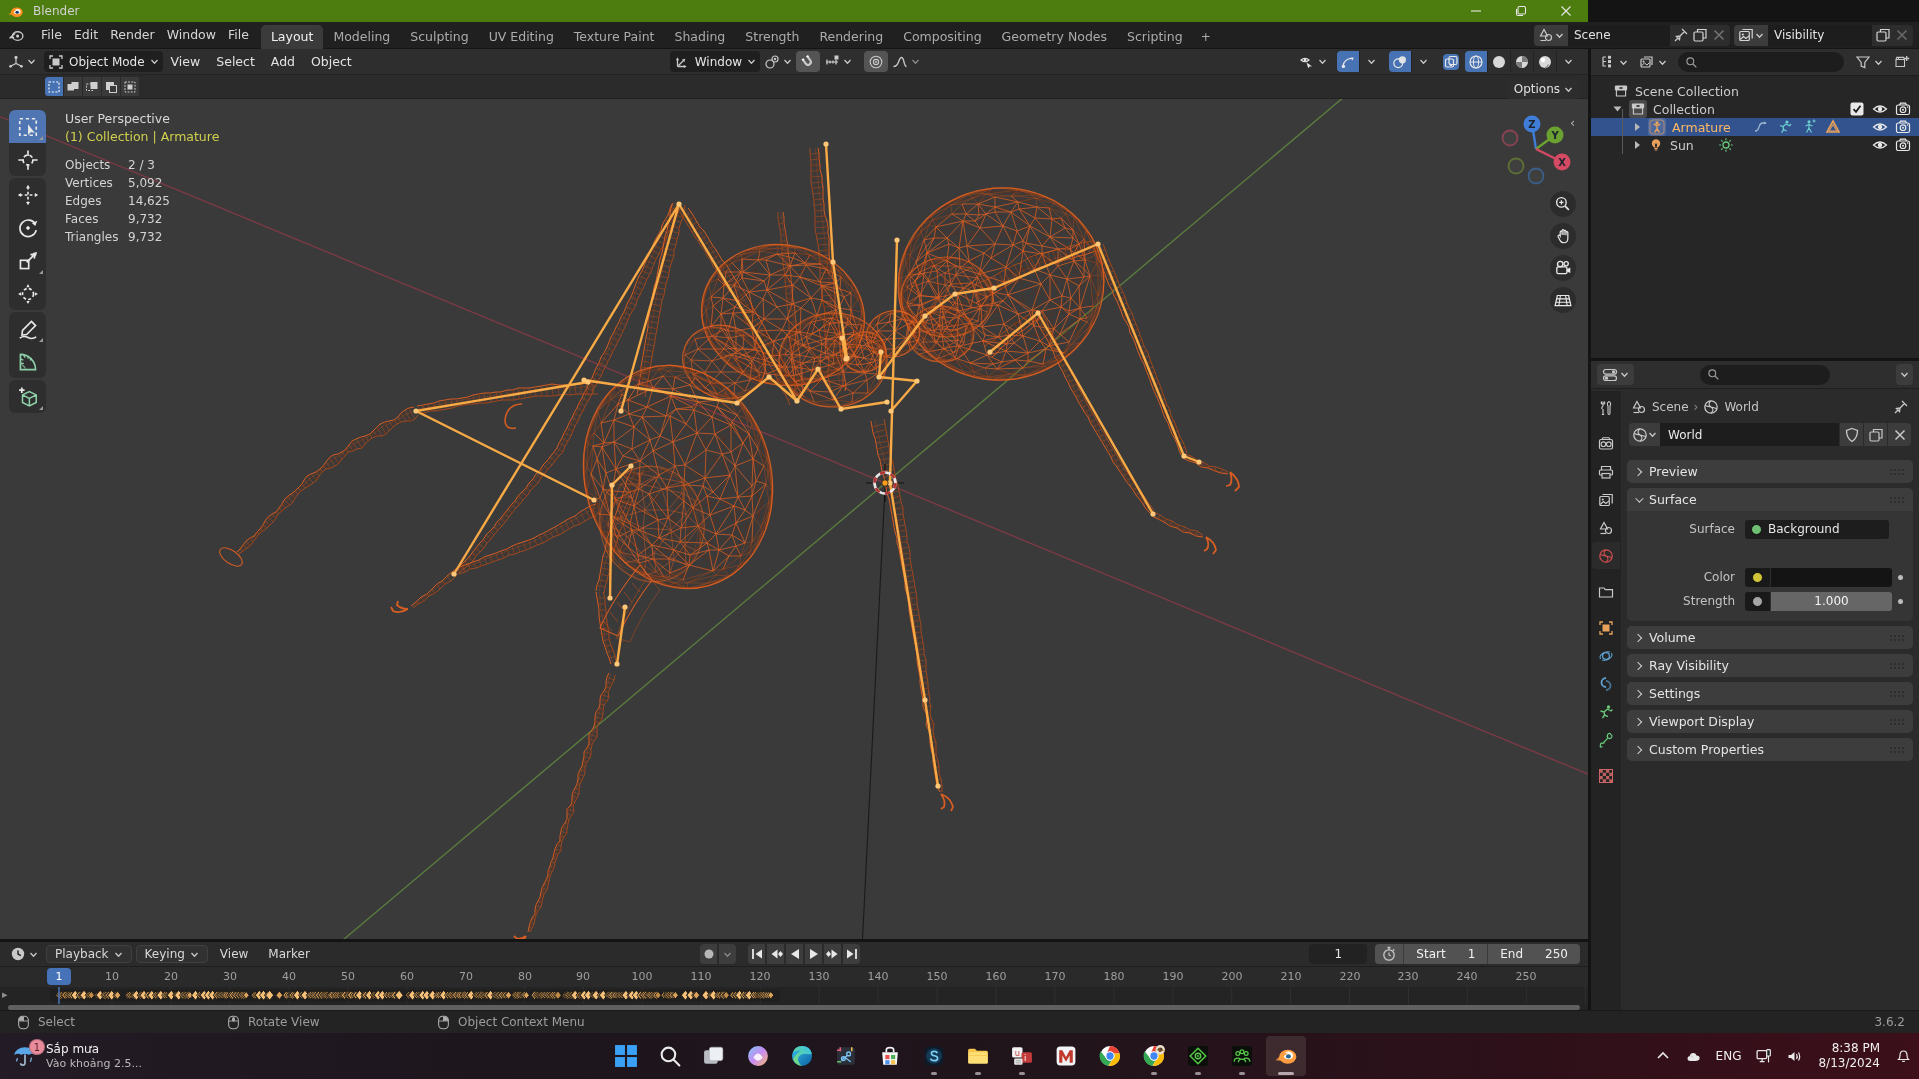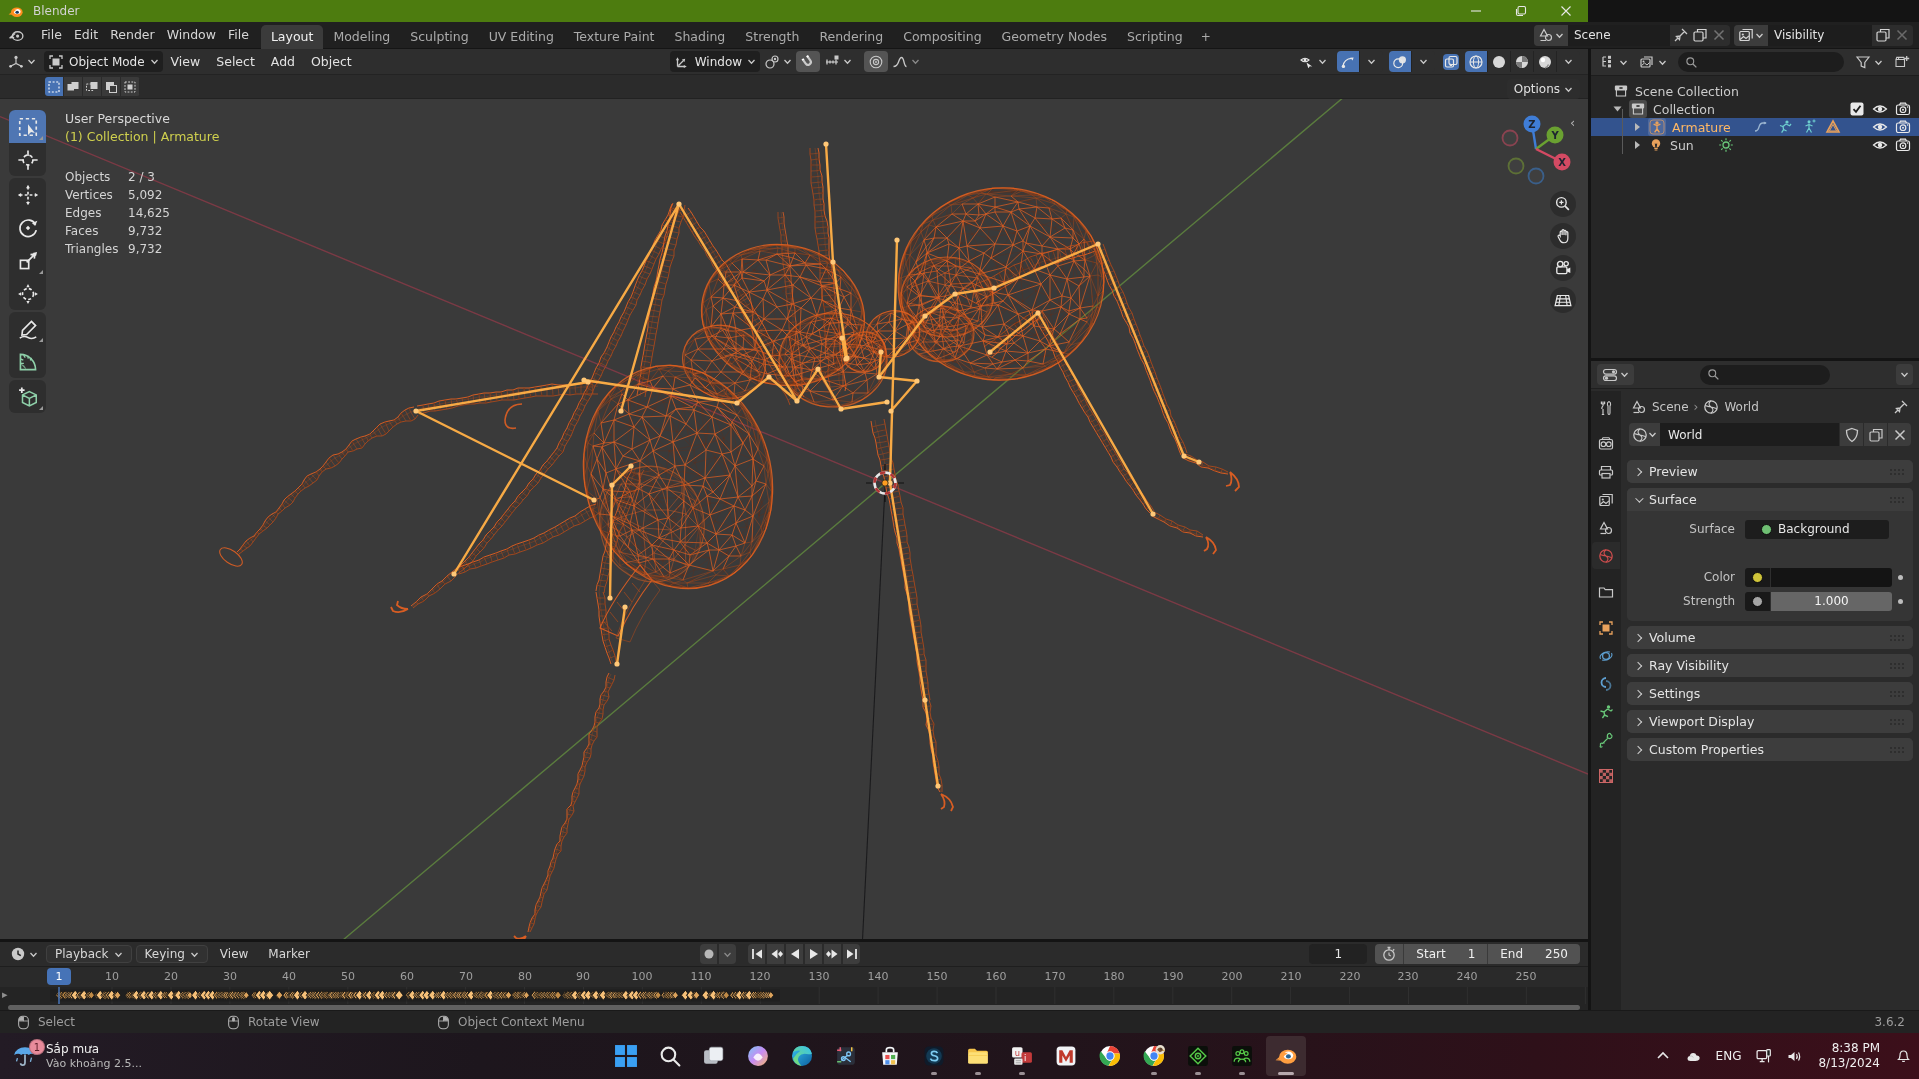--- a/index.html
+++ b/index.html
@@ -44,21 +44,21 @@
 #options-btn{position:absolute;right:8px;top:4px;height:20px;display:flex;align-items:center;gap:4px;background:#2e2e2ecc;border-radius:4px;padding:0 7px;color:#e0e0e0;}
 
 #vp-toolbar{left:9px;top:61px;width:37px;display:flex;flex-direction:column;gap:2px;}
 .tool-group{background:#2c2c2ccc;border-radius:6px;display:flex;flex-direction:column;overflow:hidden;}
 .tool{width:37px;height:33px;display:flex;align-items:center;justify-content:center;position:relative;}
 .tool.on{background:#4f76b3;}
 .tool .corner{position:absolute;right:3px;bottom:3px;width:0;height:0;border-left:4px solid transparent;border-bottom:4px solid #9a9a9a;}
 
 #vp-overlay{left:65px;top:61px;color:#d9d9d9;font-size:12.5px;line-height:18px;}
 #vp-overlay .ctx{color:#cfd04e;}
-#vp-stats{margin-top:22px;display:grid;grid-template-columns:63px auto;line-height:18px;color:#d4d4d4;font-size:12px;}
+#vp-stats{margin-top:10px;display:grid;grid-template-columns:63px auto;line-height:18px;color:#d4d4d4;font-size:12px;}
 
 #vp-gizmo{left:1496px;top:62px;}
 #vp-nav{left:1550px;top:142px;display:flex;flex-direction:column;gap:6px;}
 .navbtn{width:26px;height:26px;border-radius:13px;background:#20202088;display:flex;align-items:center;justify-content:center;}
 #sidebar-arrow{left:1570px;top:66px;color:#b5b5b5;font-size:13px;}
 
 #outliner{left:1591px;top:49px;width:328px;height:309px;background:#262626;}
 #outliner-header{height:27px;background:#2e2e2e;display:flex;align-items:center;padding:0 5px;gap:3px;border-bottom:1px solid #1d1d1d;}
 .ol-search{flex:1;height:20px;background:#1d1d1d;border-radius:10px;display:flex;align-items:center;padding:0 7px;margin:0 4px;}
 .ol-row{height:18px;display:flex;align-items:center;font-size:12.5px;color:#cccccc;position:relative;}
@@ -84,21 +84,21 @@
 .db-btn{width:24px;height:23px;background:#3c3c3c;display:flex;align-items:center;justify-content:center;border-left:1px solid #2b2b2b;}
 .db-btn.last{border-radius:0 4px 4px 0;}
 .panel{margin:0 6px 5px;border-radius:5px;background:#353535;}
 .panel-hdr{height:23px;display:flex;align-items:center;padding:0 8px;gap:6px;color:#e4e4e4;font-size:12.5px;background:#3d3d3d;border-radius:5px;}
 .panel.open .panel-hdr{border-radius:5px 5px 0 0;}
 .panel-hdr .grip{margin-left:auto;opacity:0.75;}
 .chev-r{width:6px;height:6px;border-right:1.6px solid #d0d0d0;border-bottom:1.6px solid #d0d0d0;transform:rotate(-45deg);margin-right:2px;}
 .chev-d{width:6px;height:6px;border-right:1.6px solid #d0d0d0;border-bottom:1.6px solid #d0d0d0;transform:rotate(45deg) translateY(-2px);margin-right:2px;}
 .prop-row{display:flex;align-items:center;height:20px;margin:4px 10px 4px 0;}
 .prop-label{width:118px;text-align:right;padding-right:10px;color:#c3c3c3;flex:none;}
-.prop-field{flex:1;height:19px;background:#1d1d1d;border-radius:3px;display:flex;align-items:center;padding:0 16px;gap:6px;color:#e6e6e6;}
+.prop-field{flex:1;height:19px;background:#1d1d1d;border-radius:3px;display:flex;align-items:center;padding:0 6px;gap:6px;color:#e6e6e6;}
 .prop-combo{flex:1;height:19px;display:flex;align-items:stretch;border-radius:3px;overflow:hidden;}
 .sockbox{width:26px;background:#191919;display:flex;align-items:center;justify-content:center;flex:none;border-right:1px solid #2e2e2e;}
 .swatch-rest{flex:1;background:#141414;}
 .slider-rest{flex:1;background:#666666;display:flex;align-items:center;justify-content:center;color:#f4f4f4;}
 .sock{width:11px;height:11px;border-radius:50%;border:1px solid #0f0f0f;}
 .anim-dot{width:5px;height:5px;border-radius:50%;background:#bdbdbd;margin-left:6px;flex:none;}
 
 #timeline{left:0;top:942px;width:1588px;height:68px;background:#262626;}
 #tl-header{height:25px;background:#2b2b2b;display:flex;align-items:center;border-bottom:1px solid #1e1e1e;padding:0 6px;gap:4px;}
 .tl-menu{padding:1px 8px;color:#d8d8d8;display:flex;align-items:center;gap:5px;}

